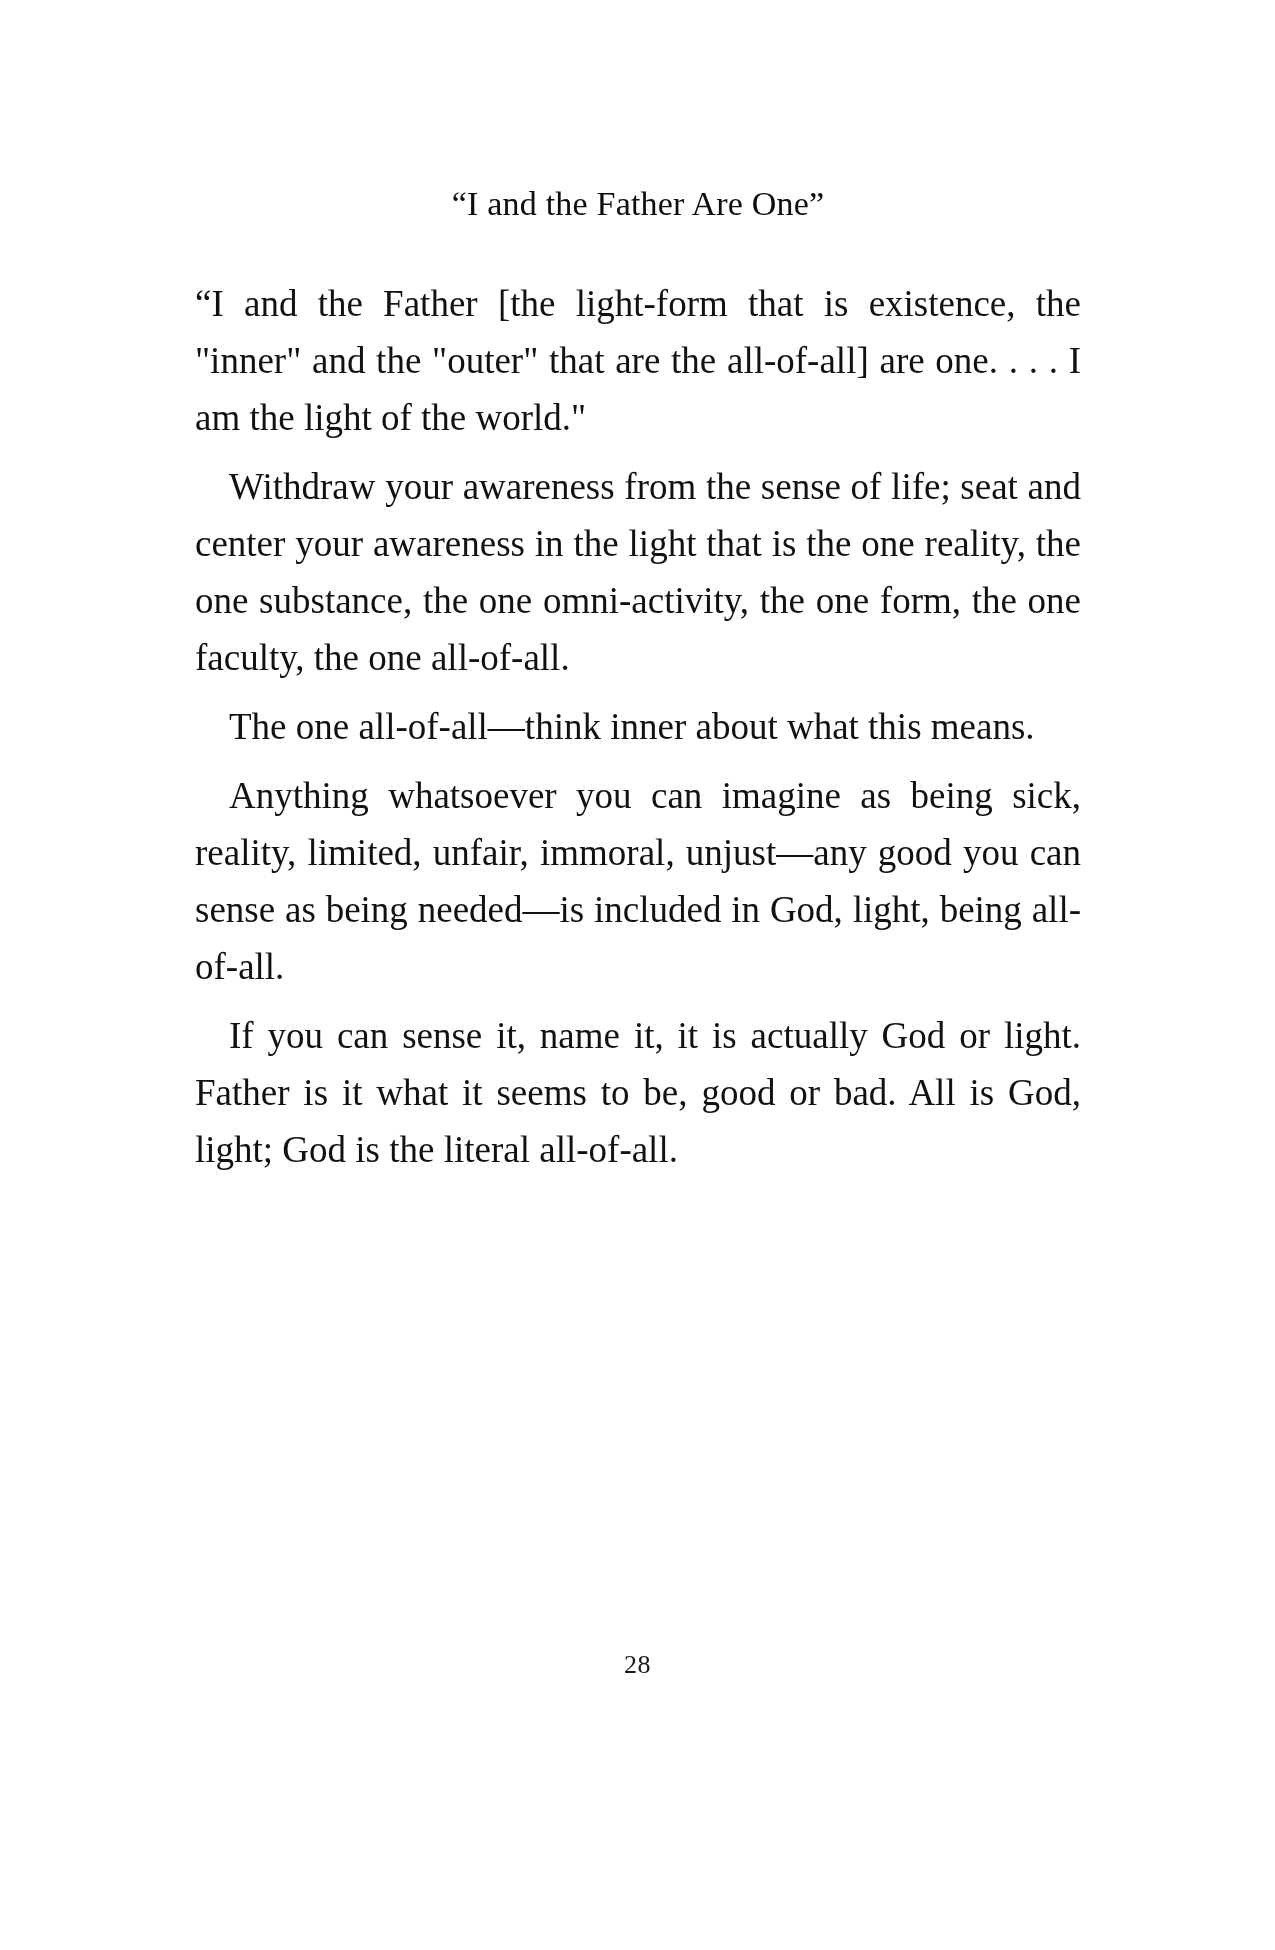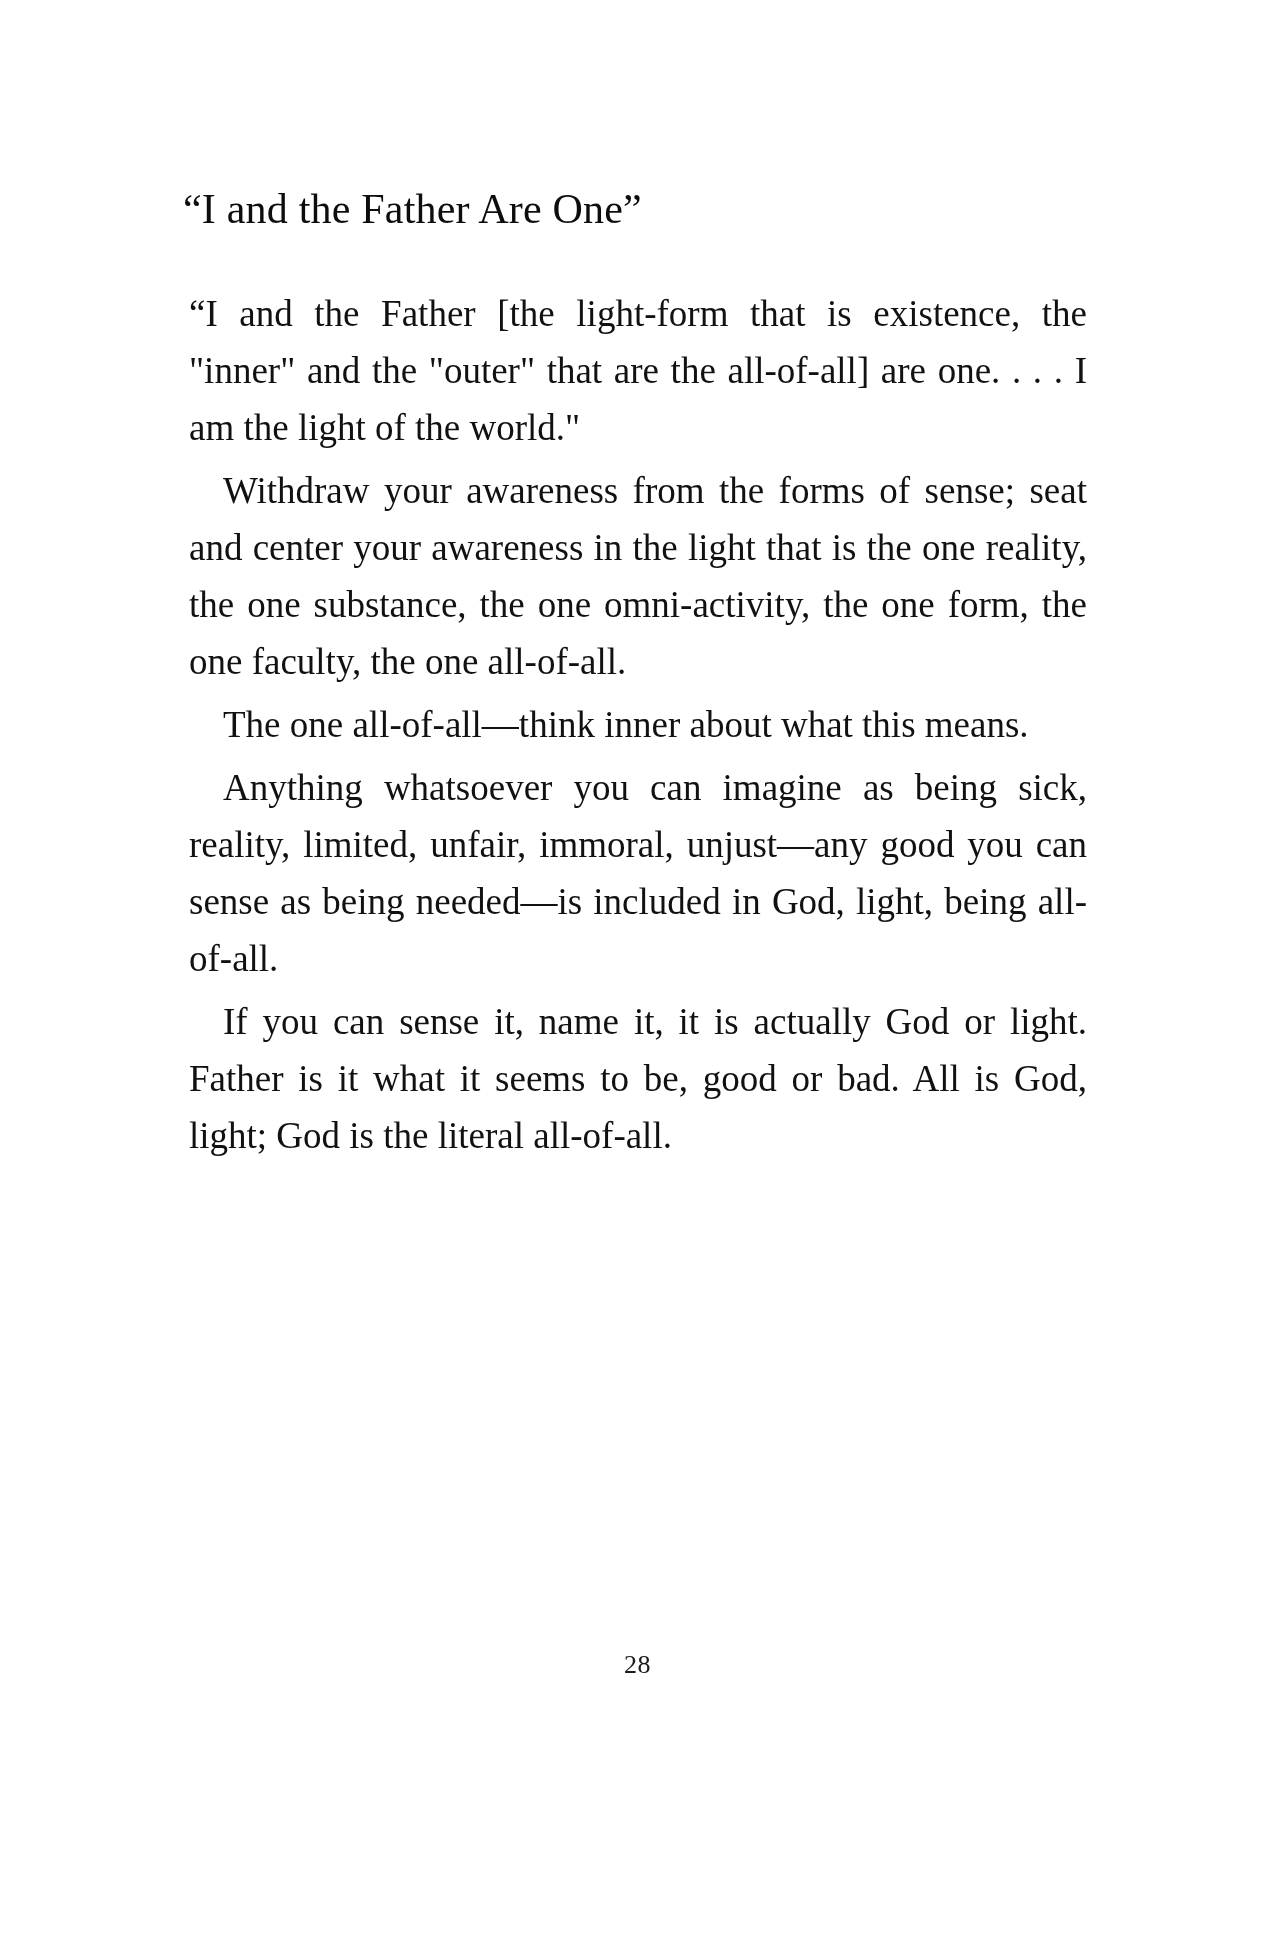--- a/index.html
+++ b/index.html
@@ -23,29 +23,29 @@
     height: 1950px;
     background: #ffffff;
   }
   .content {
     position: absolute;
     left: 183px;
     top: 185px;
     width: 910px;
   }
   .chapter-title {
-    font-size: 42px;
-    text-align: left;
+    font-size: 34px;
+    text-align: center;
     letter-spacing: 0.2px;
     margin: 0 0 52px 0;
     font-weight: normal;
     color: #0d0d0d;
   }
   .body-text p {
-    margin: 6px;
+    margin: 12px;
     font-size: 37px;
     line-height: 57px;
     text-align: justify;
     text-justify: inter-word;
     color: #111111;
     hyphens: manual;
   }
   .body-text p.indent {
     text-indent: 34px;
   }
@@ -64,21 +64,21 @@
 <body>
 
 <div class="page">
 
   <div class="content">
 
     <h1 class="chapter-title">“I and the Father Are One”</h1>
 
     <div class="body-text">
       <p class="first">“I and the Father [the light-form that is exis­tence, the "inner" and the "outer" that are the all-of-all] are one. . . . I am the light of the world."</p>
-      <p class="indent">Withdraw your awareness from the forms of sense; seat and center your awareness in the light that is the one reality, the one substance, the one omni-activity, the one form, the one faculty, the one all-of-all.</p>
+      <p class="indent">Withdraw your awareness from the sense of life; seat and center your awareness in the light that is the one reality, the one substance, the one omni-activity, the one form, the one faculty, the one all-of-all.</p>
       <p class="indent">The one all-of-all—think inner about what this means.</p>
       <p class="indent">Anything whatsoever you can imagine as being sick, reality, limited, unfair, immoral, unjust—any good you can sense as being needed—is included in God, light, being all-of-all.</p>
       <p class="indent">If you can sense it, name it, it is actually God or light. Father is it what it seems to be, good or bad. All is God, light; God is the literal all-of-all.</p>
     </div>
 
   </div>
 
   <div class="folio">28</div>
 
 </div>

